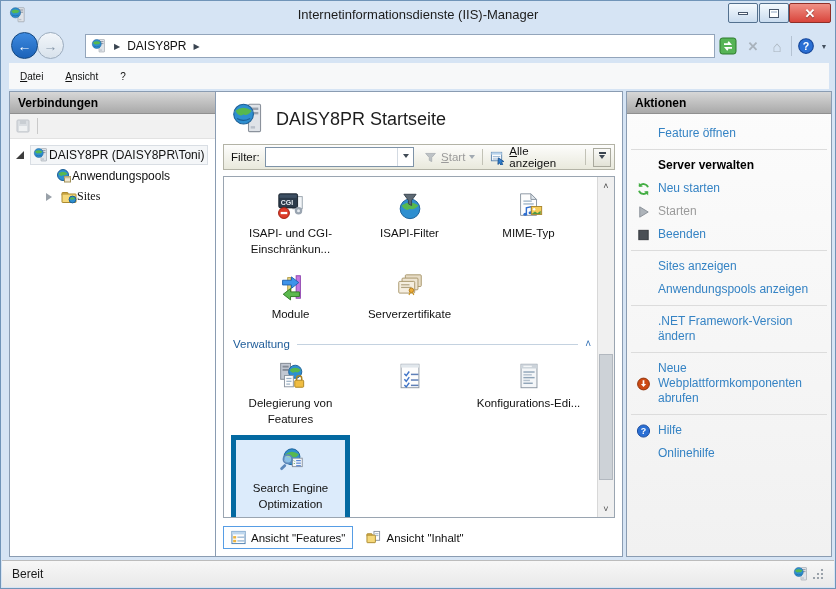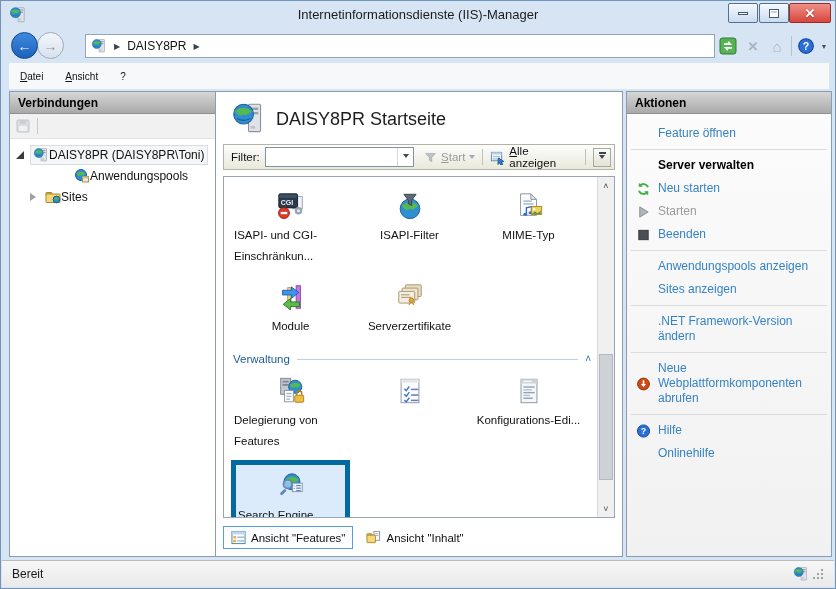--- a/index.html
+++ b/index.html
@@ -86,21 +86,21 @@
   .features{position:absolute;left:7px;right:7px;top:84px;bottom:38px;border:1px solid #9aa5b1;background:#fff;}
   .features-scroll{position:absolute;top:0;right:0;bottom:0;width:17px;background:#f0f0f0;border-left:1px solid #d8d8d8;}
   .sb-btn{position:absolute;left:0;right:0;height:17px;display:flex;align-items:center;justify-content:center;
           font-size:9px;color:#4a4a4a;background:#f0f0f0;}
   .sb-up{top:0;}  .sb-down{bottom:0;}
   .sb-thumb{position:absolute;left:1px;right:1px;top:52%;height:37%;background:#cdd2d7;border:1px solid #b2b8bf;}
   .features-content{position:absolute;left:0;top:0;right:17px;bottom:0;overflow:hidden;padding:7px 0 0 7px;}
   .tile-grid{display:grid;grid-template-columns:repeat(3,119px);}
   .tile{display:flex;flex-direction:column;align-items:center;padding:6px 2px 5px;border:1px solid transparent;margin-bottom:2px;}
   .tile-icon{width:30px;height:30px;}
-  .tile-label{margin-top:4px;font-size:11.5px;line-height:21px;color:#111;}
+  .tile-label{margin-top:4px;font-size:11.5px;line-height:16px;text-align:center;color:#111;}
   .tile.selected{background:#dcebfb;border:5px solid #0369a1;}
   .group-header{display:flex;align-items:center;margin:8px 6px 4px 2px;font-size:11.5px;color:#1e5c99;}
   .gh-line{flex:1;height:1px;background:#c4d2e0;margin:0 7px;}
   .gh-collapse{color:#2b6cb3;font-size:10px;line-height:10px;}
 
   
   .view-tabs{position:absolute;left:7px;bottom:7px;display:flex;align-items:center;gap:5px;font-size:11.5px;}
   .vtab{display:flex;align-items:center;gap:5px;padding:3px 7px;border:1px solid transparent;color:#111;}
   .vtab.selected{border:1px solid #569de5;background:#fdfeff;}
   .vtab-icon{width:15px;height:15px;}
@@ -226,32 +226,32 @@
                 <rect x="18" y="10" width="7" height="2.2" fill="#99a1ad"></rect>
                 <rect x="18" y="23" width="4" height="2.2" fill="#b8bfc9"></rect>
                 <circle cx="11.5" cy="12" r="9" fill="#2e8fd0" stroke="#1b5f96"></circle>
                 <path d="M4 9 Q11 3.5 19 9 Q15 14.5 11.5 12 Q7.5 15.5 4 9 Z" fill="#57b84f"></path>
                 <path d="M5.5 16 Q11 19.5 17.5 16" stroke="#1b5f96" fill="none"></path>
               </svg>
             </span>
             <span>DAISY8PR (DAISY8PR\Toni)</span>
           </span>
         </div>
-        <div class="tree-row" style="padding-left: 64px;">
+        <div class="tree-row" style="padding-left: 46px;">
           <span style="height: 16px; width: 16px; flex: 0 0 auto;">
             <svg viewBox="0 0 16 16">
               <circle cx="7" cy="7" r="5.5" fill="#2e8fd0" stroke="#1b5f96"></circle>
               <path d="M2.5 5.5 Q7 2 11.5 5.5 Q9 8.5 7 7 Q4.5 9.5 2.5 5.5 Z" fill="#57b84f"></path>
               <rect x="8.5" y="8.5" width="6" height="5.5" fill="#efe7d2" stroke="#a09058"></rect>
               <rect x="8.5" y="8.5" width="6" height="1.8" fill="#cdbd93"></rect>
             </svg>
           </span>
           <span>Anwendungspools</span>
         </div>
-        <div class="tree-row" style="padding-left: 20px;">
+        <div class="tree-row" style="padding-left: 36px; font-family: Liberation Serif, serif;">
           <span class="exp-closed"></span>
           <span style="height: 16px; width: 16px; flex: 0 0 auto;">
             <svg viewBox="0 0 16 16">
               <rect x="1" y="3.5" width="6" height="3" rx="0.5" fill="#e3b84f" stroke="#ab8a30"></rect>
               <rect x="1" y="5" width="14" height="8.5" rx="0.5" fill="#f5d87a" stroke="#ab8a30"></rect>
               <circle cx="11.5" cy="10.5" r="3.4" fill="#2e8fd0" stroke="#1b5f96"></circle>
               <path d="M8.8 9.3 Q11.5 7 14.2 9.3 Q12.6 11 11.5 10.5 Q10 11.6 8.8 9.3 Z" fill="#57b84f"></path>
             </svg>
           </span>
           <span>Sites</span>
@@ -505,22 +505,22 @@
             <svg viewBox="0 0 16 16">
               <path d="M4 2.5 L13 8 L4 13.5 z" fill="#aeb4ba" stroke="#8a9098"></path>
             </svg>
           </span><span>Starten</span></div>
         <div class="action-row a-link"><span class="a-icon" style="height: 15px; width: 15px; flex: 0 0 auto;">
             <svg viewBox="0 0 16 16">
               <rect x="3" y="3" width="10" height="10" fill="#4a4f55" stroke="#33373c"></rect>
             </svg>
           </span><span>Beenden</span></div>
         <div class="action-sep"></div>
+        <div class="action-row a-link"><span>Sites anzeigen</span></div>
         <div class="action-row a-link"><span>Anwendungspools anzeigen</span></div>
-        <div class="action-row a-link"><span>Sites anzeigen</span></div>
         <div class="action-sep"></div>
         <div class="action-row a-link"><span>.NET Framework-Version ändern</span></div>
         <div class="action-sep"></div>
         <div class="action-row a-link"><span class="a-icon" style="height: 15px; width: 15px; flex: 0 0 auto;">
             <svg viewBox="0 0 16 16">
               <circle cx="8" cy="8" r="6.3" fill="#cc4a14" stroke="#8e3008"></circle>
               <path d="M8 4 v5" stroke="#fff" stroke-width="1.8"></path>
               <path d="M5.2 8 L8 11.2 L10.8 8 z" fill="#fff"></path>
             </svg>
           </span><span>Neue Webplattformkomponenten abrufen</span></div>

